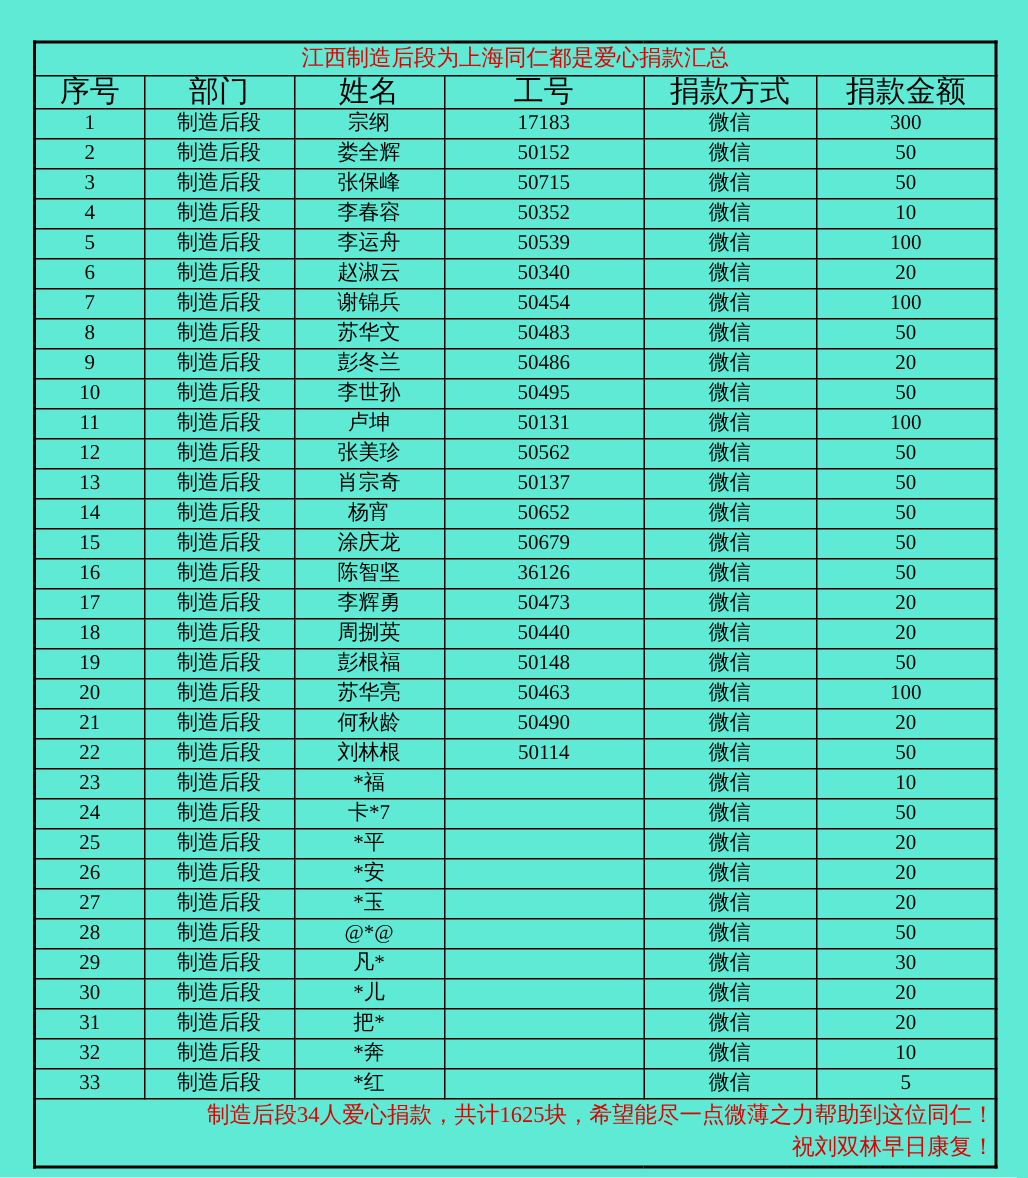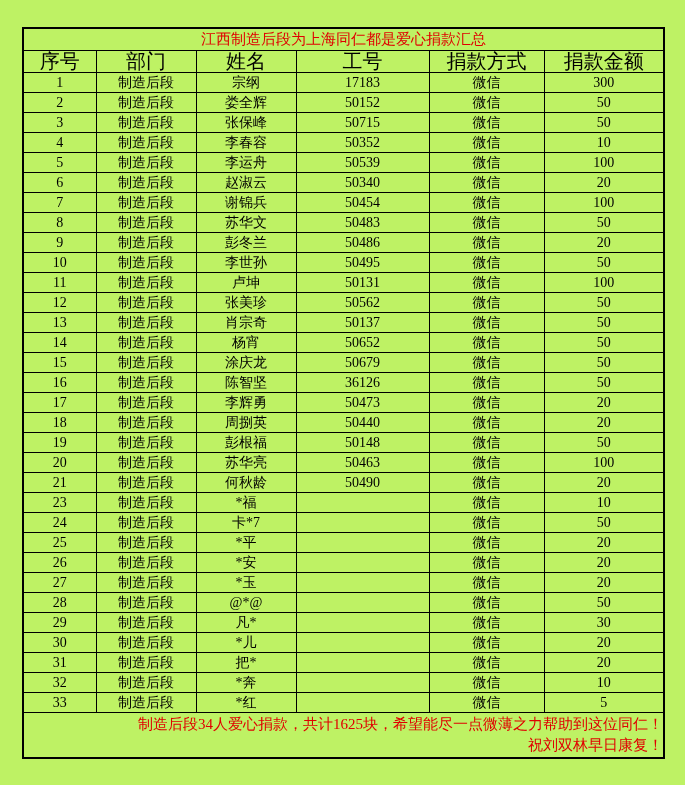--- a/index.html
+++ b/index.html
@@ -5,21 +5,21 @@
   html, body {
     margin: 0;
     padding: 0;
     background: #ffffff;
     font-family: "Liberation Serif", "DejaVu Serif", serif;
   }
   .page {
     position: relative;
     width: 685px;
     height: 785px;
-    background: #bef264;
+    background: #5eead4;
     overflow: hidden;
   }
   table.donation {
     position: absolute;
     left: 22px;
     top: 27px;
     width: 641px;
     border-collapse: collapse;
     table-layout: fixed;
     border: 2px solid #000000;
@@ -247,20 +247,28 @@
         </tr>
         <tr>
           <td>21</td>
           <td>制造后段</td>
           <td>何秋龄</td>
           <td>50490</td>
           <td>微信</td>
           <td>20</td>
         </tr>
         <tr>
+          <td>22</td>
+          <td>制造后段</td>
+          <td>刘林根</td>
+          <td>50114</td>
+          <td>微信</td>
+          <td>50</td>
+        </tr>
+        <tr>
           <td>23</td>
           <td>制造后段</td>
           <td>*福</td>
           <td></td>
           <td>微信</td>
           <td>10</td>
         </tr>
         <tr>
           <td>24</td>
           <td>制造后段</td>

